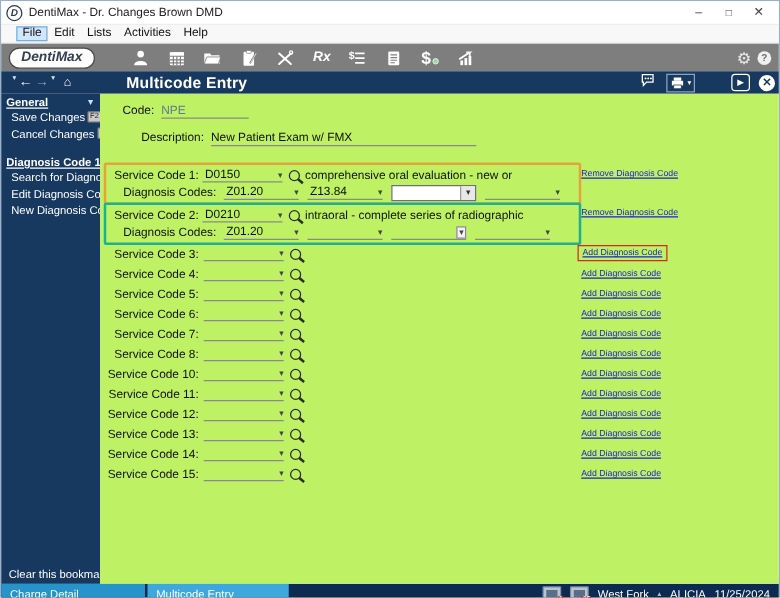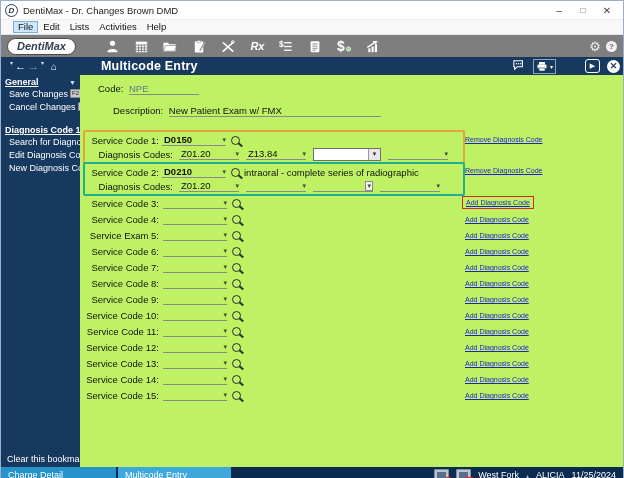--- a/index.html
+++ b/index.html
@@ -60,21 +60,21 @@
   .f-code{position:absolute;top:8px;left:18px}
   .f-code .u{width:70px;margin-left:3px}
   .f-desc{position:absolute;top:30px;left:33px}
   .f-desc .u{width:212px;margin-left:3px}
   .f-appt{position:absolute;top:45px;left:7px;display:flex;align-items:center}
   .f-appt .u{width:32px;text-align:center;margin-left:3px}
   .spin{display:inline-flex;flex-direction:column;font-size:5px;line-height:4px;color:#333;margin-left:1px}
 
   .combo{position:relative;display:inline-flex;align-items:flex-end;justify-content:space-between;border-bottom:1px solid #8a8a8a;height:11px;font-size:9.5px}
   .combo .arr{font-size:7px;color:#444;align-self:center}
-  .combo .cv{padding-left:2px;font-weight:bold}
+  .combo .cv{padding-left:2px;font-weight:normal}
   .combo.plain .cv{font-weight:normal}
   .combo-box{display:inline-flex;align-items:center;justify-content:space-between;border:1px solid #707070;background:#fff;height:13px;box-sizing:border-box}
   .combo-box .arrbtn{border-left:1px solid #9a9a9a;background:#e8e8e8;height:100%;width:11px;display:flex;align-items:center;justify-content:center;font-size:7px;color:#333}
   .arr-boxed{border:1px solid #8a8a8a;padding:0 1px;background:#f2f2f2}
 
   .lens{position:relative;width:7px;height:7px;border:1.5px solid #2c2c2c;border-radius:50%;display:inline-block;margin:0 3px 0 5px;flex-shrink:0}
   .lens::after{content:"";position:absolute;width:5px;height:1.6px;background:#2c2c2c;transform:rotate(40deg);right:-4px;bottom:-2px}
 
   .hlbox{position:absolute;left:3px;width:382px;box-sizing:border-box;padding:1px 0}
   .hlbox.orange{top:55px;border:2px solid #e5a33c;border-radius:2px}
@@ -303,20 +303,21 @@
 
 
       <div class="hlbox orange">
         <div class="box-line">
           <span class="bl-label">Service Code 1:</span>
           <span class="combo svc-combo">
             <span class="cv">D0150</span>
             <span class="arr">▾</span>
           </span>
           <span class="lens"></span>
+          <span class="svc-desc">comprehensive oral evaluation - new or</span>
         </div>
         <div class="box-line">
           <span class="bl-label2">Diagnosis Codes:</span>
           <span class="combo plain diag-combo">
             <span class="cv">Z01.20</span>
             <span class="arr">▾</span>
           </span>
           <span class="combo plain diag-combo">
             <span class="cv">Z13.84</span>
             <span class="arr">▾</span>
@@ -380,21 +381,21 @@
     <span class="lbl">Service Code 4:</span>
     <span class="combo plain">
       <span class="cv"></span>
       <span class="arr">▾</span>
     </span>
     <span class="lens"></span>
     <span class="link">Add Diagnosis Code</span>
   </div>
 
   <div class="svc-row">
-    <span class="lbl">Service Exam 5:</span>
+    <span class="lbl">Service Code 5:</span>
     <span class="combo plain">
       <span class="cv"></span>
       <span class="arr">▾</span>
     </span>
     <span class="lens"></span>
     <span class="link">Add Diagnosis Code</span>
   </div>
 
   <div class="svc-row">
     <span class="lbl">Service Code 6:</span>
@@ -419,29 +420,20 @@
   <div class="svc-row">
     <span class="lbl">Service Code 8:</span>
     <span class="combo plain">
       <span class="cv"></span>
       <span class="arr">▾</span>
     </span>
     <span class="lens"></span>
     <span class="link">Add Diagnosis Code</span>
   </div>
 
-  <div class="svc-row">
-    <span class="lbl">Service Code 9:</span>
-    <span class="combo plain">
-      <span class="cv"></span>
-      <span class="arr">▾</span>
-    </span>
-    <span class="lens"></span>
-    <span class="link">Add Diagnosis Code</span>
-  </div>
 
   <div class="svc-row">
     <span class="lbl">Service Code 10:</span>
     <span class="combo plain">
       <span class="cv"></span>
       <span class="arr">▾</span>
     </span>
     <span class="lens"></span>
     <span class="link">Add Diagnosis Code</span>
   </div>

